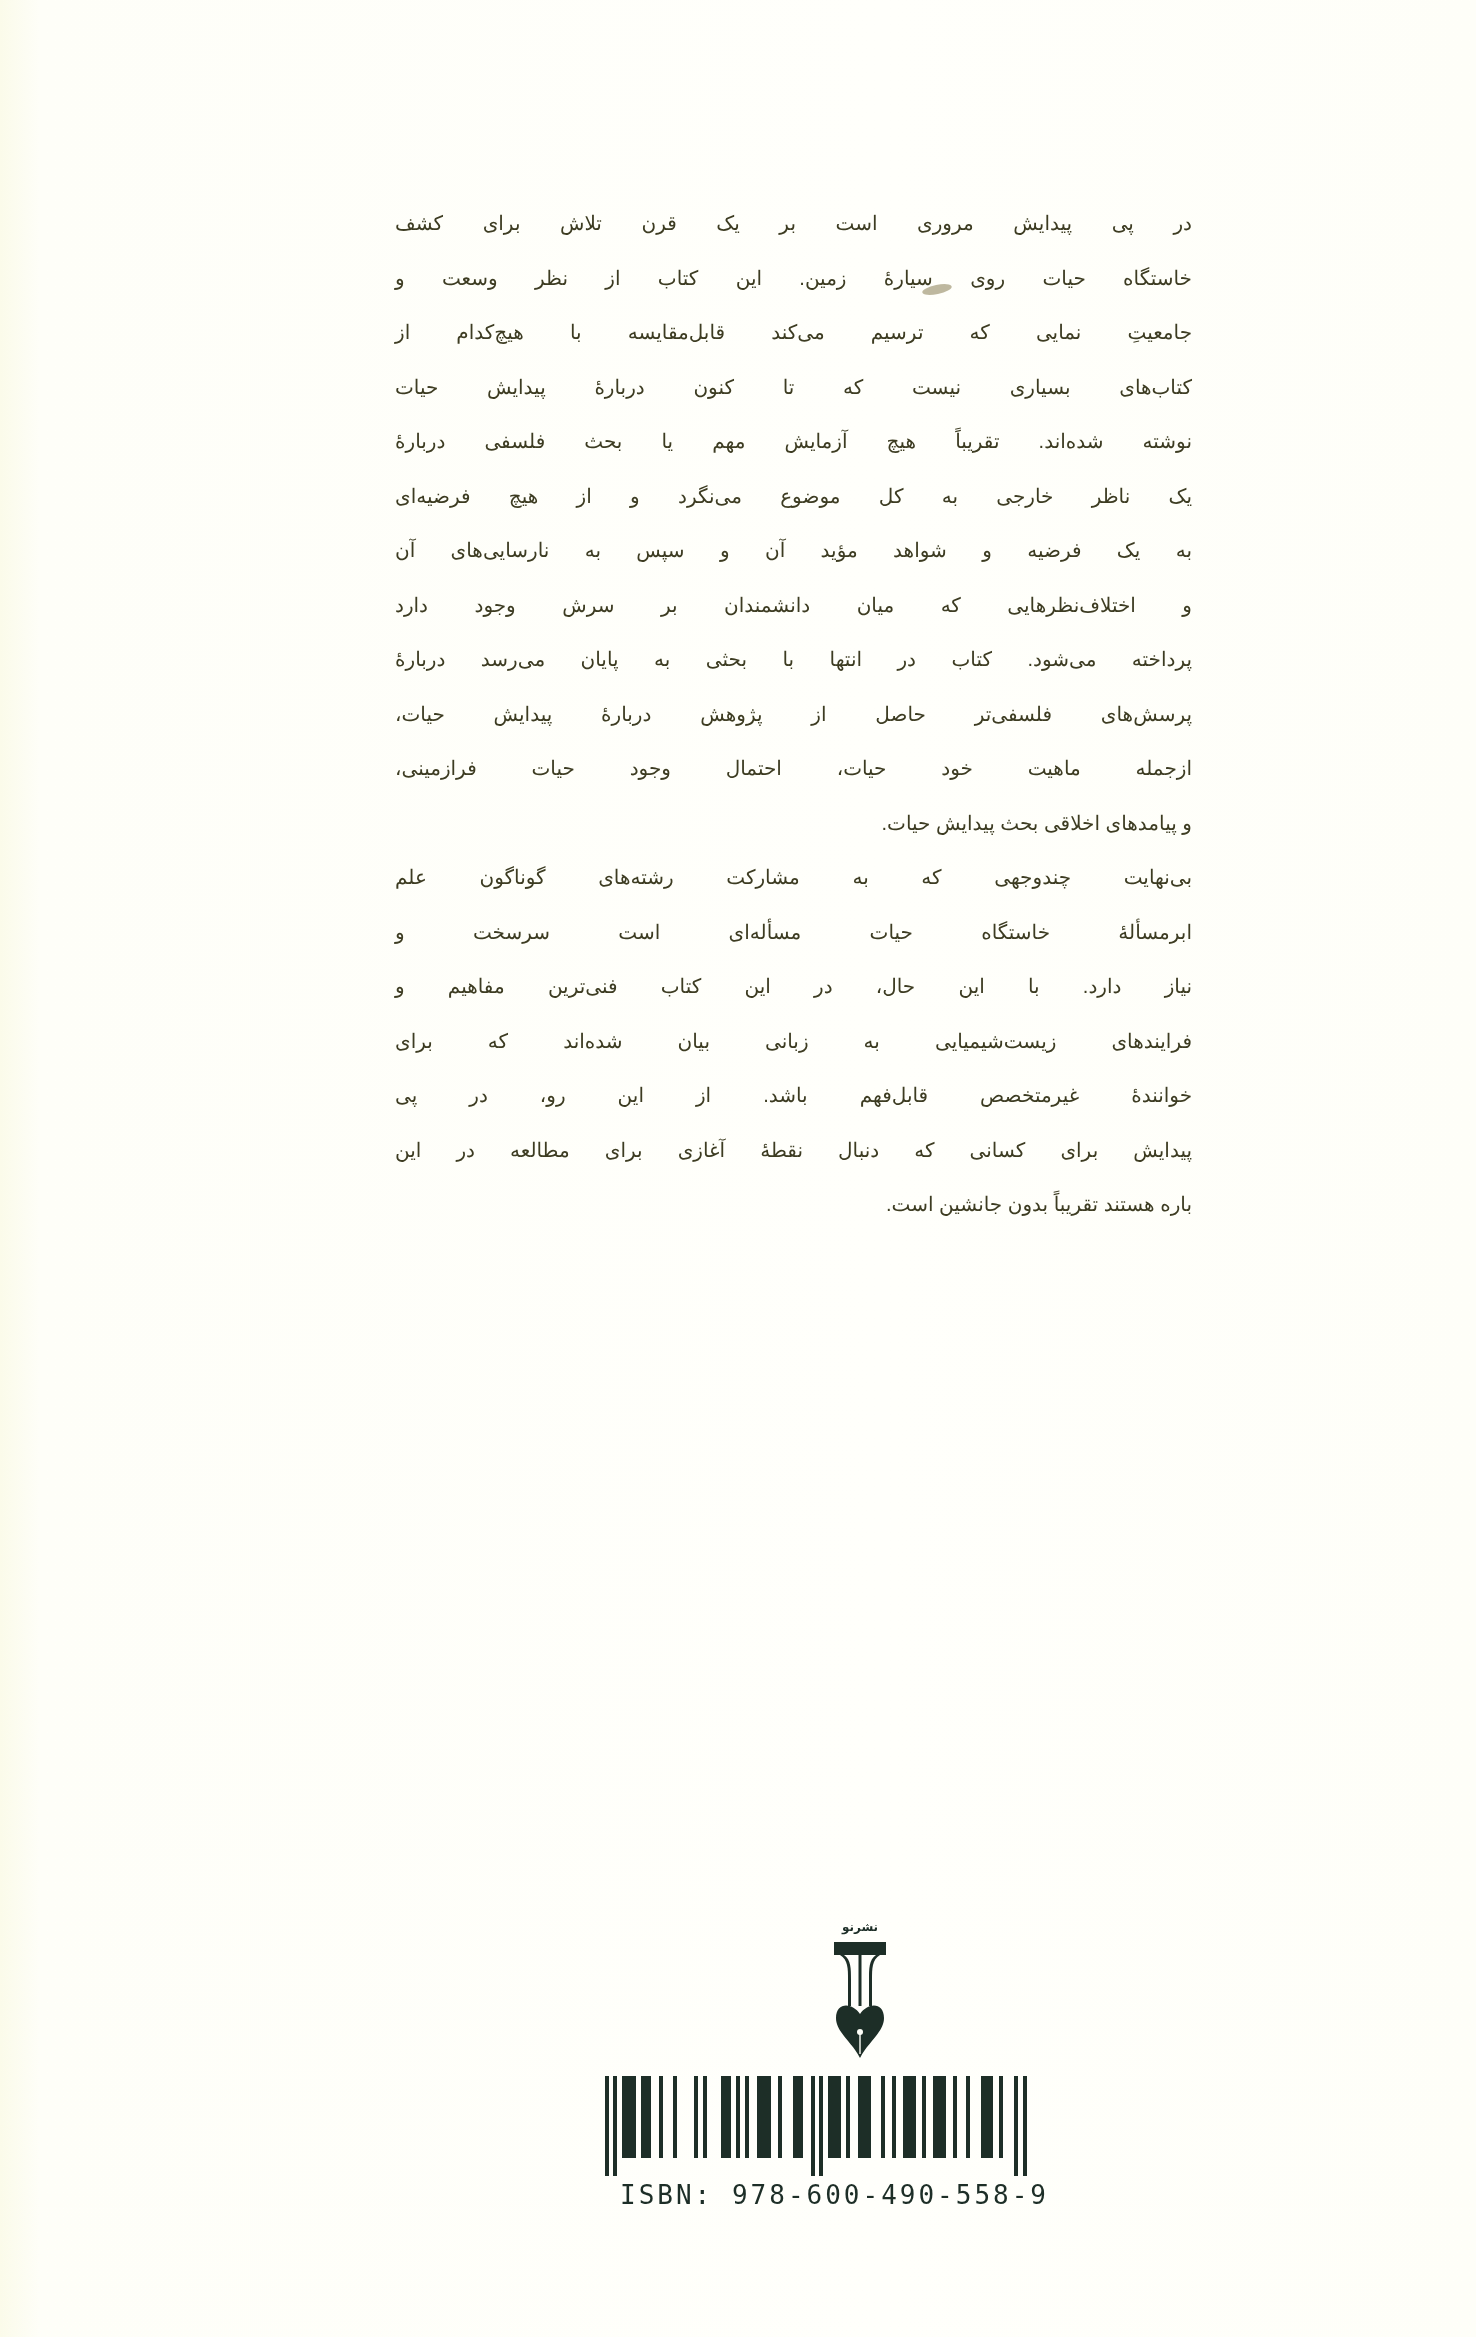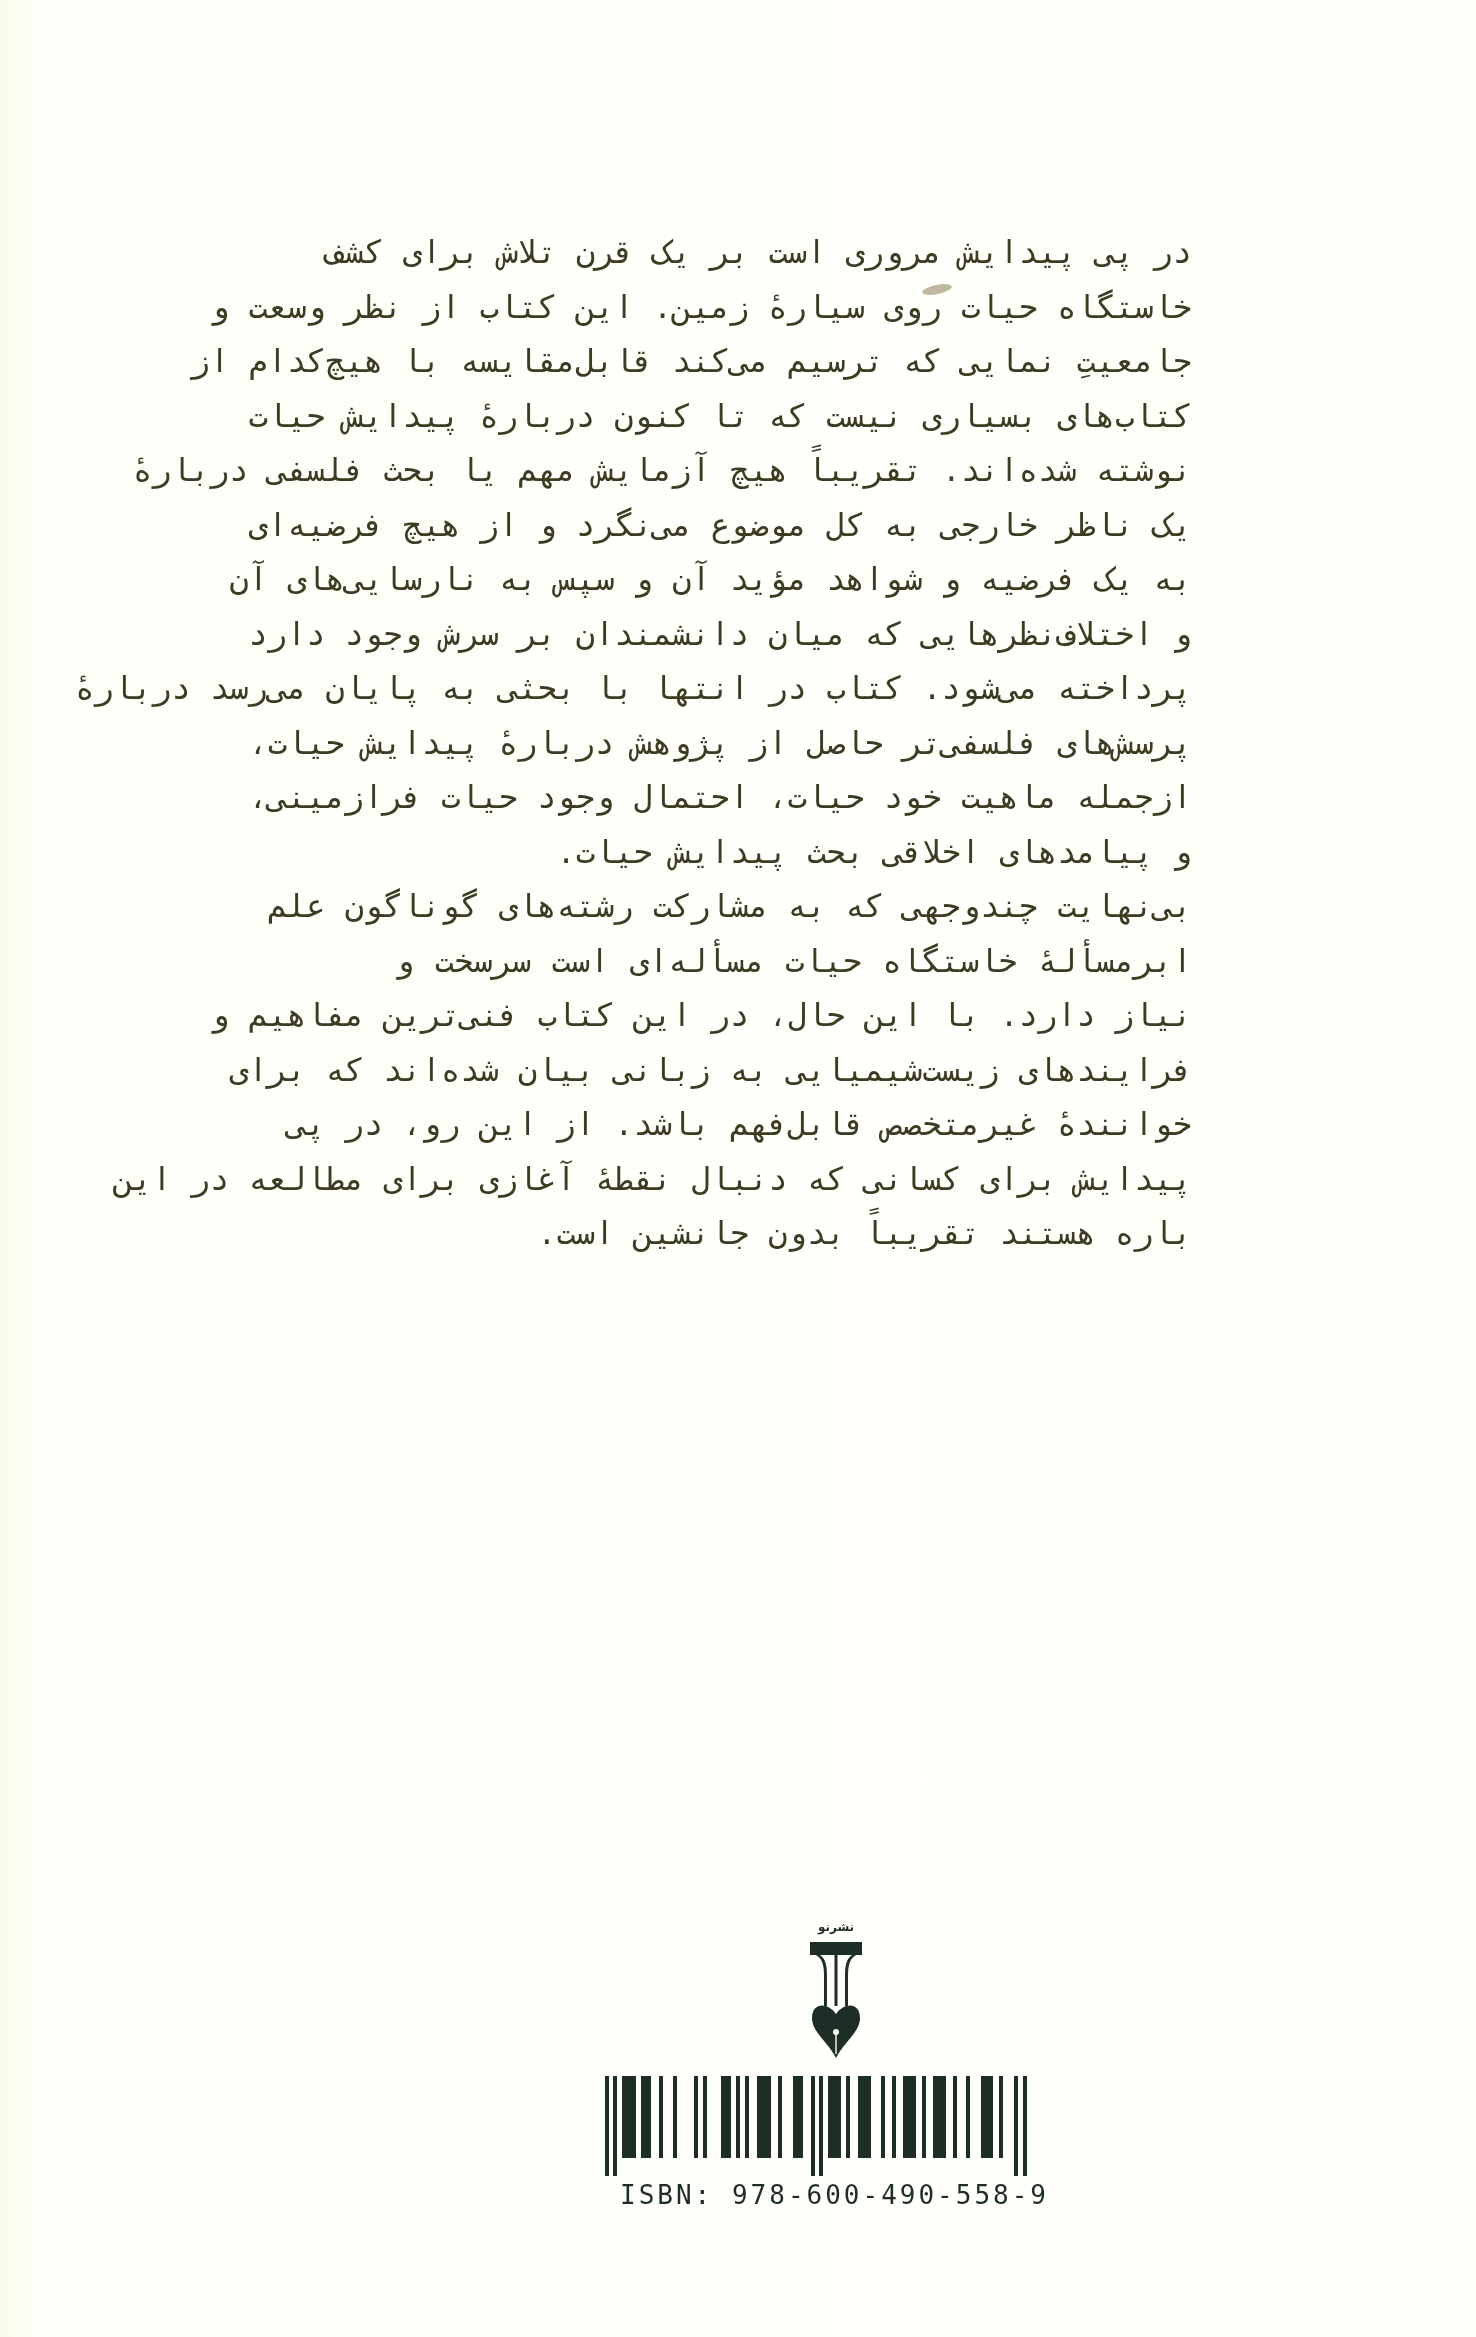--- a/index.html
+++ b/index.html
@@ -14,25 +14,25 @@
       overflow: hidden;
     }
     .page {
       position: absolute;
       inset: 0;
       background: linear-gradient(90deg, #fbfbea 0px, #fefef8 40px, #fffffb 60%, #fefef8 100%);
     }
     .blurb {
       position: absolute;
       left: 395px;
-      top: 228px;
+      top: 196px;
       width: 797px;
       direction: rtl;
-      font-family: Liberation Mono, monospace;
-      font-size: 32px;
+      font-family: Liberation Sans, sans-serif;
+      font-size: 20px;
       line-height: 54.5px;
       color: #3d3c22;
       text-align: justify;
     }
     .blurb .line {
       display: block;
       white-space: nowrap;
       text-align-last: justify;
       text-align: justify;
       height: 54.5px;
@@ -47,21 +47,21 @@
       top: 285px;
       width: 30px;
       height: 9px;
       border-radius: 50%;
       background: #a39a78;
       opacity: 0.7;
       transform: rotate(-12deg);
     }
     .publisher {
       position: absolute;
-      left: 808px;
+      left: 832px;
       top: 1920px;
       width: 60px;
       height: 140px;
     }
     .publisher-name {
       position: absolute;
       left: 0;
       top: 0;
       width: 56px;
       text-align: center;

